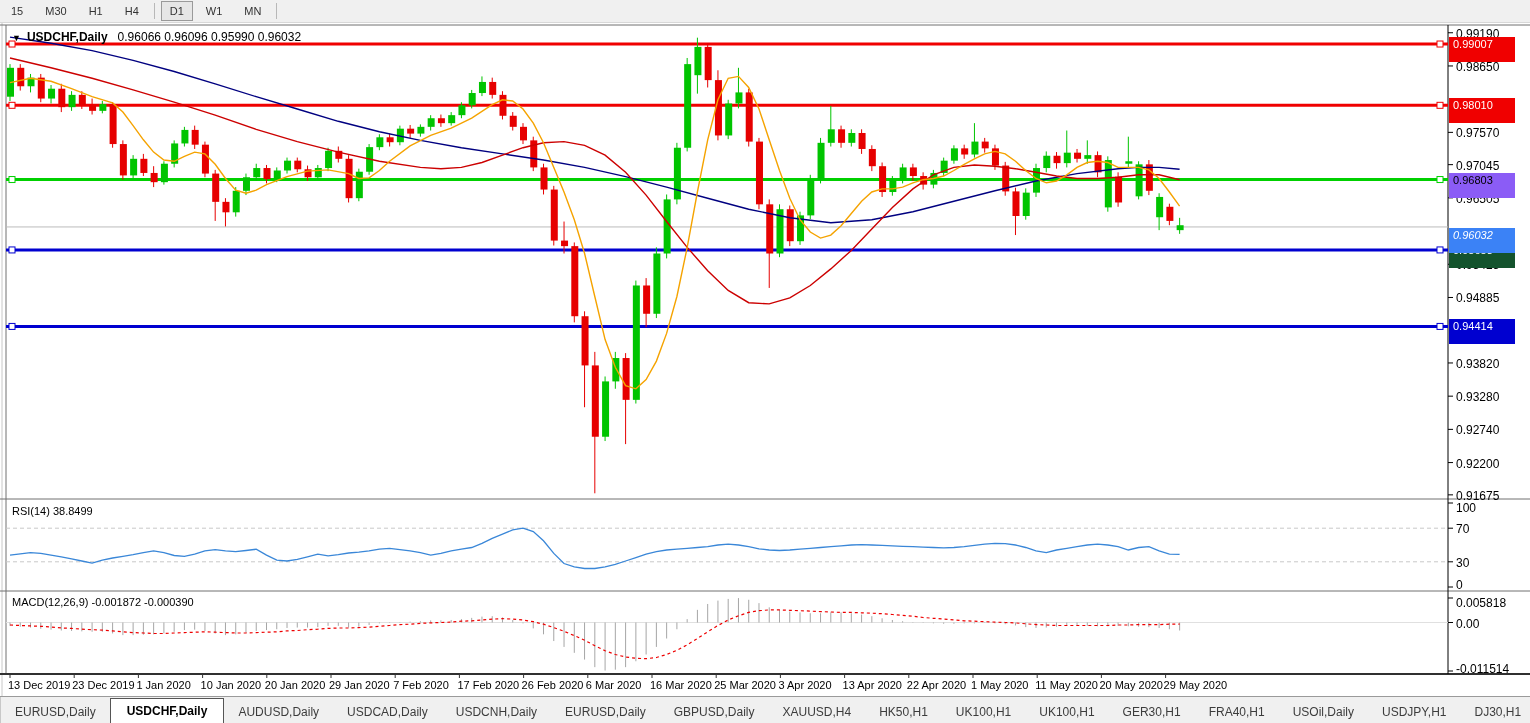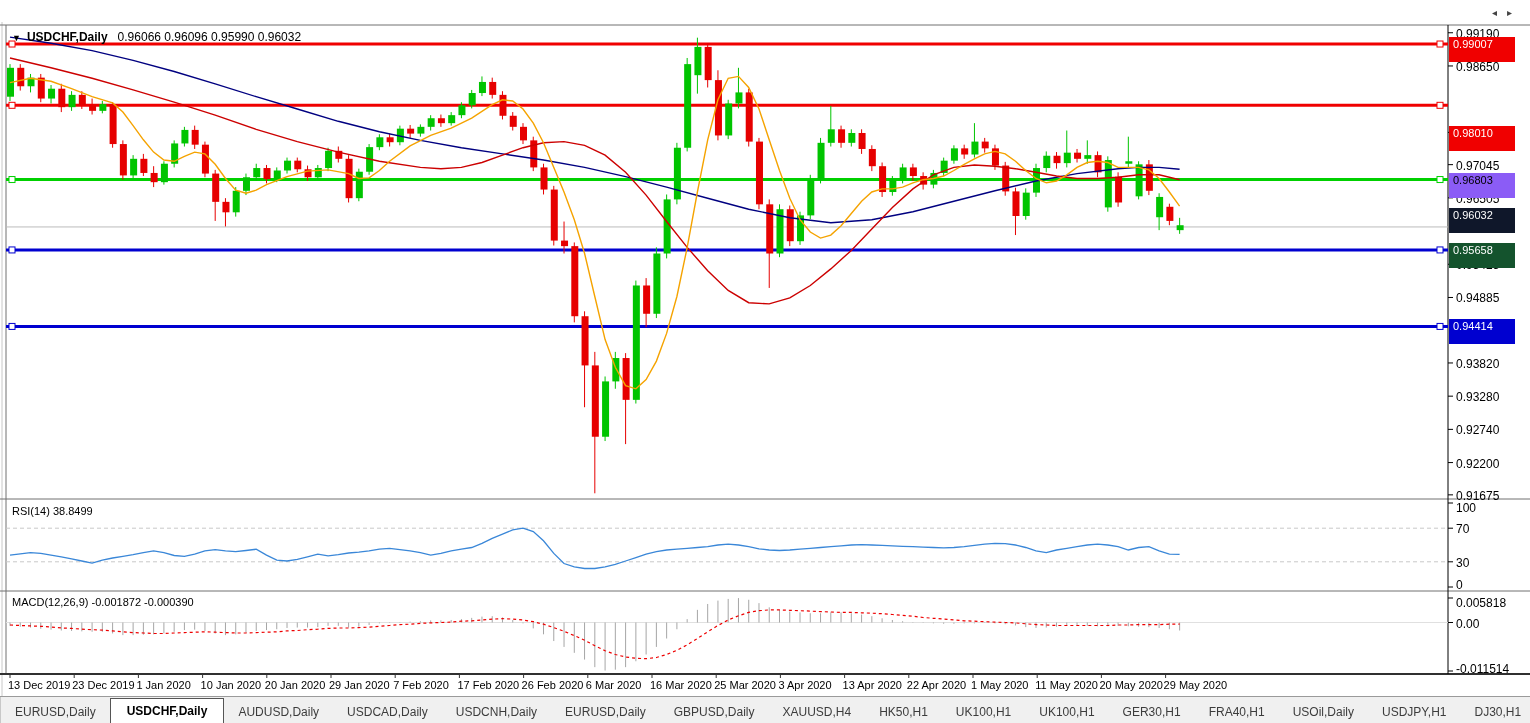--- a/index.html
+++ b/index.html
@@ -24,20 +24,31 @@
   .tab{font-size:12px;color:#3c3c3c;padding:4px 14px 5px 14px;line-height:14px;white-space:nowrap;}
   .tab.active{background:#fff;color:#000;font-weight:bold;border:1px solid #555;border-bottom:none;padding:5px 16px 6px 16px;}
   .tab-div{width:1px;height:13px;background:#aaa;margin-bottom:6px;}
   #tab-scroll{position:absolute;right:8px;top:7px;font-size:10px;color:#444;letter-spacing:10px;}
   .gutter{width:8px;height:27px;border-right:1px solid #c8c8c8;}
 </style>
 </head>
 <body>
 <div id="app">
 
+<div id="toolbar">
+      <span class="tf-btn">15</span>
+      <span class="tf-btn">M30</span>
+      <span class="tf-btn">H1</span>
+      <span class="tf-btn">H4</span>
+      <span class="tf-sep"></span>
+      <span class="tf-btn active">D1</span>
+      <span class="tf-btn">W1</span>
+      <span class="tf-btn">MN</span>
+      <span class="tf-sep"></span>
+    </div>
 
 <svg id="chart-svg" width="1530" height="723">
       <line x1="2" y1="22" x2="2" y2="723" stroke="#c8c8c8" stroke-width="1"></line>
       <line x1="0" y1="25" x2="1530" y2="25" stroke="#707070" stroke-width="1"></line>
       <line x1="6" y1="25" x2="6" y2="674" stroke="#707070" stroke-width="1"></line>
       <line x1="0" y1="499" x2="1530" y2="499" stroke="#707070" stroke-width="1"></line>
       <line x1="0" y1="591" x2="1530" y2="591" stroke="#707070" stroke-width="1"></line>
       <line x1="0" y1="674" x2="1530" y2="674" stroke="#303030" stroke-width="2"></line>
       <line x1="1448" y1="25" x2="1448" y2="674" stroke="#000000" stroke-width="1"></line>
       <line x1="6" y1="44.016057441253196" x2="1448" y2="44.016057441253196" stroke="#f00000" stroke-width="3"></line>
@@ -470,25 +481,25 @@
       <div class="ax-label" style="top: 456.567px;">0.92200</div>
       <div class="ax-label" style="top: 488.848px;">0.91675</div>
       <div class="ax-label" style="top: 501px;">100</div>
       <div class="ax-label" style="top: 522.2px;">70</div>
       <div class="ax-label" style="top: 555.8px;">30</div>
       <div class="ax-label" style="top: 578px;">0</div>
       <div class="ax-label" style="top: 596px;">0.005818</div>
       <div class="ax-label" style="top: 616.505px;">0.00</div>
       <div class="ax-label" style="top: 662px;">-0.011514</div>
       <div class="badge" style="top: 37.0161px; background: rgb(240, 0, 0); color: rgb(255, 255, 255);">0.99007</div>
-      <div class="badge" style="top: 98.3198px; background: rgb(240, 0, 0); color: rgb(255, 255, 255); margin-top: 28px;">0.98010</div>
+      <div class="badge" style="top: 98.3198px; background: rgb(240, 0, 0); color: rgb(255, 255, 255);">0.98010</div>
       <div class="badge" style="top: 172.536px; background: #8b5cf6; color: rgb(0, 0, 0);">0.96803</div>
       <div class="badge" style="top: 242.94px; background: #14532d; color: rgb(255, 255, 255);">0.95658</div>
       <div class="badge" style="top: 319.432px; background: rgb(0, 0, 208); color: rgb(255, 255, 255);">0.94414</div>
-      <div class="badge" style="top: 208px; background: #0f172a; color: rgb(255, 255, 255);">0.96032</div>
+      <div class="badge" style="top: 228px; background: #3b82f6; color: rgb(255, 255, 255); font-style: italic;">0.96032</div>
     </div>
 <div id="date-axis">
       <div class="date-label" style="left: 8px;">13 Dec 2019</div>
       <div class="date-label" style="left: 72.2px;">23 Dec 2019</div>
       <div class="date-label" style="left: 136.4px;">1 Jan 2020</div>
       <div class="date-label" style="left: 200.6px;">10 Jan 2020</div>
       <div class="date-label" style="left: 264.8px;">20 Jan 2020</div>
       <div class="date-label" style="left: 329px;">29 Jan 2020</div>
       <div class="date-label" style="left: 393.2px;">7 Feb 2020</div>
       <div class="date-label" style="left: 457.4px;">17 Feb 2020</div>

